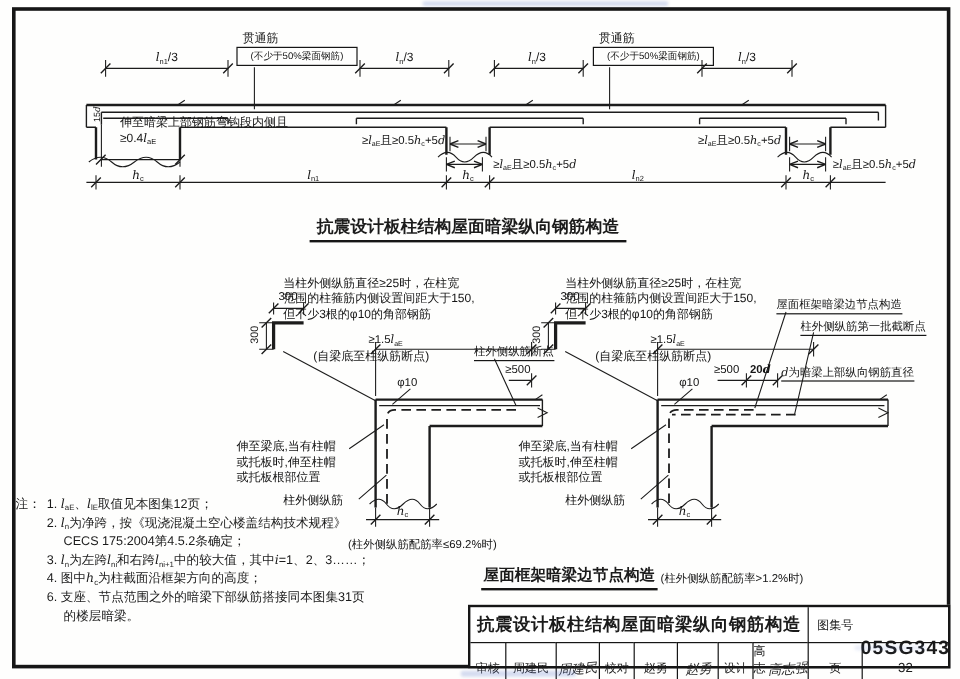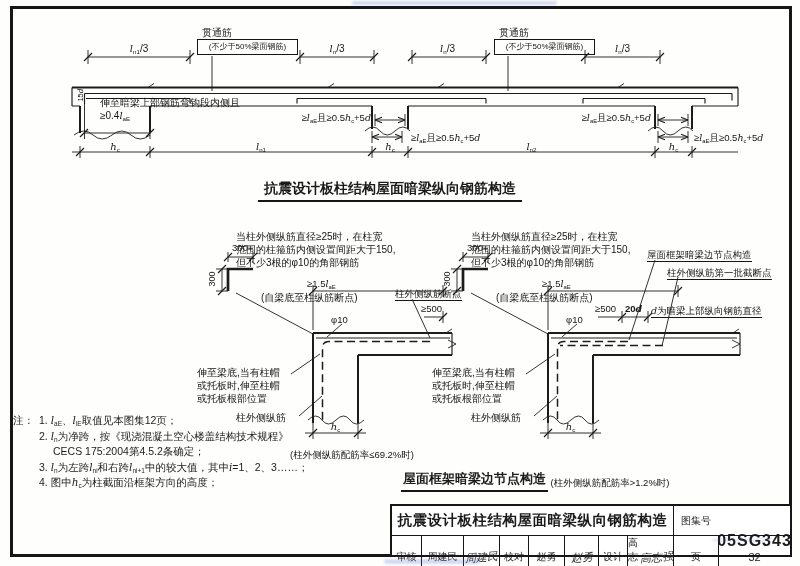--- a/index.html
+++ b/index.html
@@ -193,20 +193,21 @@
 
   <div class="section-title" style="left:401px;top:470px;">屋面框架暗梁边节点构造</div>
 
   <div class="notes">
     <div class="notes-prefix">注：</div>
     <div class="notes-items">
       <div class="note-item">1. <i>l</i><sub>aE</sub>、<i>l</i><sub>lE</sub>取值见本图集12页；</div>
       <div class="note-item">2. <i>l</i><sub>n</sub>为净跨，按《现浇混凝土空心楼盖结构技术规程》<br>CECS 175:2004第4.5.2条确定；</div>
       <div class="note-item">3. <i>l</i><sub>n</sub>为左跨<i>l</i><sub>ni</sub>和右跨<i>l</i><sub>ni+1</sub>中的较大值，其中<i>i</i>=1、2、3……；</div>
       <div class="note-item">4. 图中<i>h</i><sub>c</sub>为柱截面沿框架方向的高度；</div>
+      <div class="note-item">6. 支座、节点范围之外的暗梁下部纵筋搭接同本图集31页<br>的楼层暗梁。</div>
     </div>
   </div>
 
   <div class="titleblock">
     <div class="tb-cell tb-title">抗震设计板柱结构屋面暗梁纵向钢筋构造</div>
     <div class="tb-cell bl">图集号</div>
     <div class="tb-cell bl tb-atlas-no">05SG343</div>
 
     <div class="tb-cell bt">审核</div>
     <div class="tb-cell bl bt">周建民</div>

